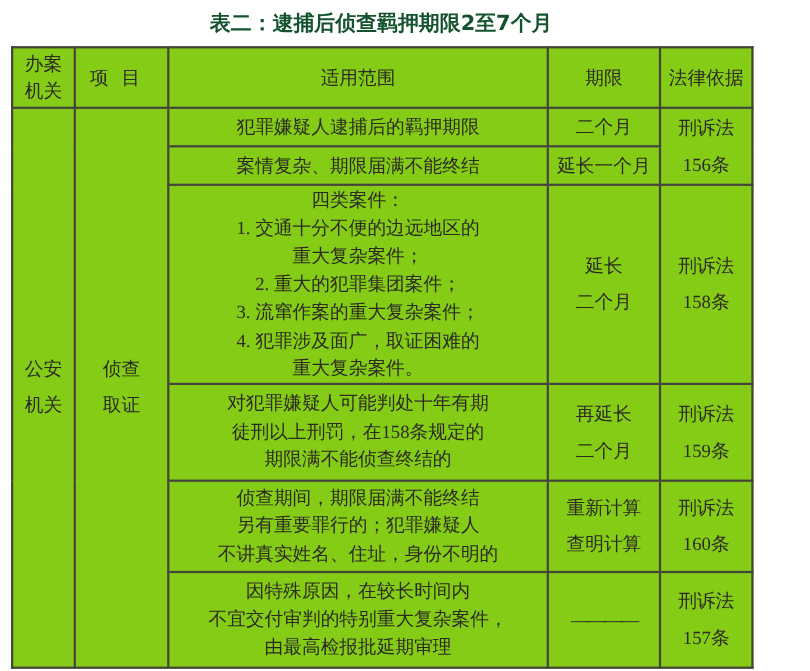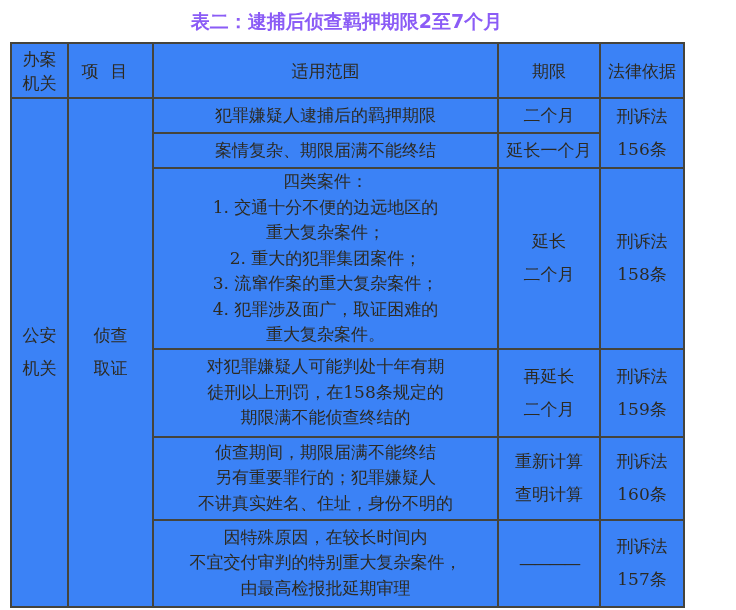--- a/index.html
+++ b/index.html
@@ -6,26 +6,27 @@
   body{
     width:736px;height:610px;background:#ffffff;overflow:hidden;
     font-family:"DejaVu Serif","Liberation Serif",serif;
     color:#2d2a22;
   }
   .page{width:736px;height:610px;}
   .title{
     width:673px;margin-left:10px;padding-top:9px;
     text-align:center;
     font-family:"DejaVu Sans","Liberation Sans",sans-serif;
-    font-weight:bold;font-size:19px;line-height:24px;color:#8b5cf6;
+    font-weight:bold;font-size:19px;line-height:24px;color:#14532d;
   }
   table.tbl{
     border-collapse:collapse;table-layout:fixed;
     width:673px;height:553px;margin:9px 0 0 10px;
-    background:#3b82f6;
+    background:#84cc16;
+    font-family:Liberation Serif, serif;
   }
   .tbl th,.tbl td{
     border:2px solid #45443c;
     text-align:center;vertical-align:middle;
     white-space:pre-line;
     padding:0 2px;
     font-size:17px;font-weight:normal;
     color:#2d2a22;
   }
   .tbl th{line-height:24px;}

